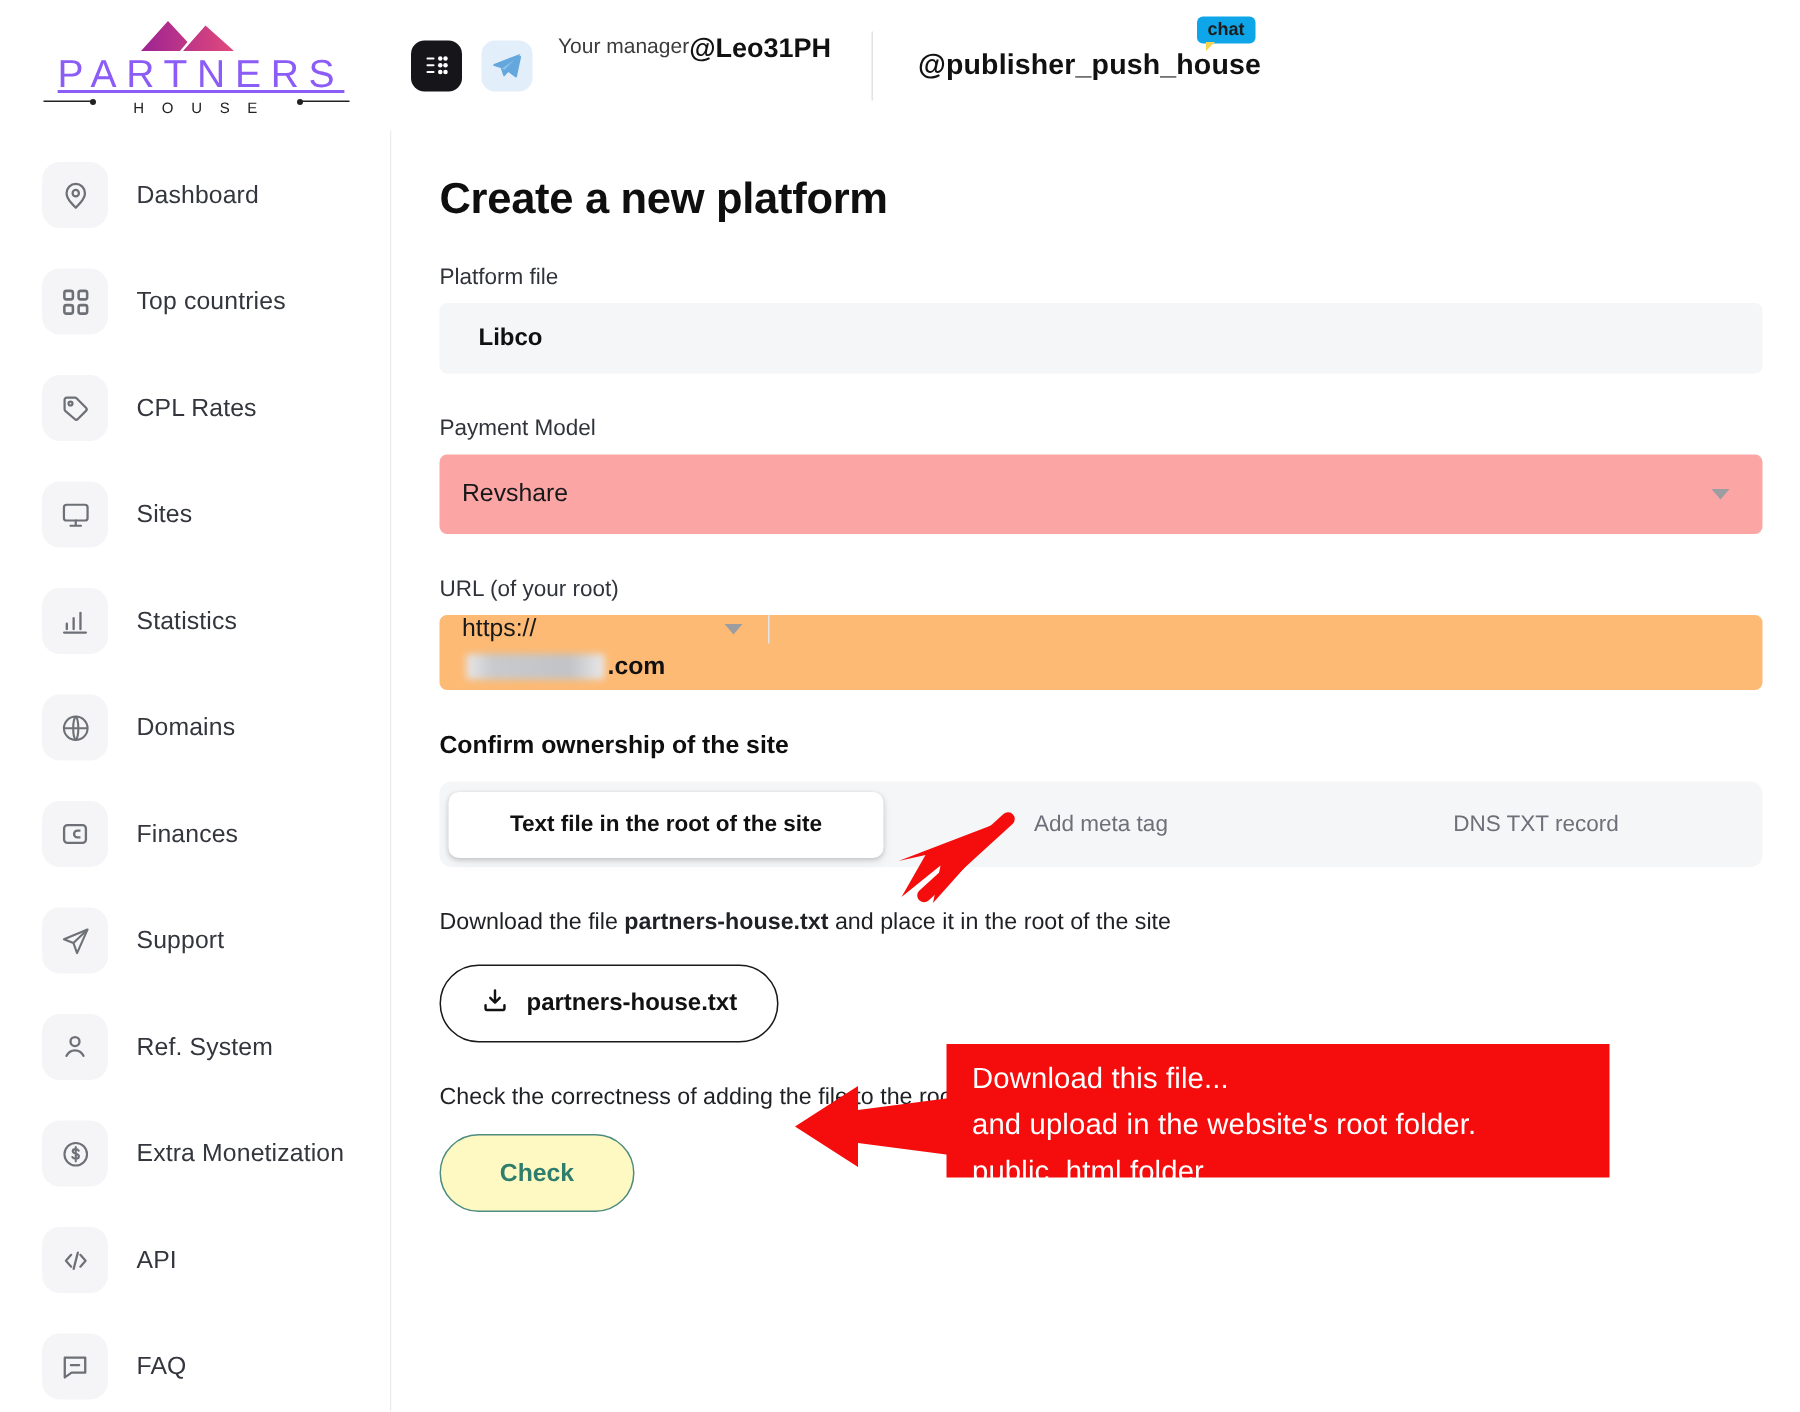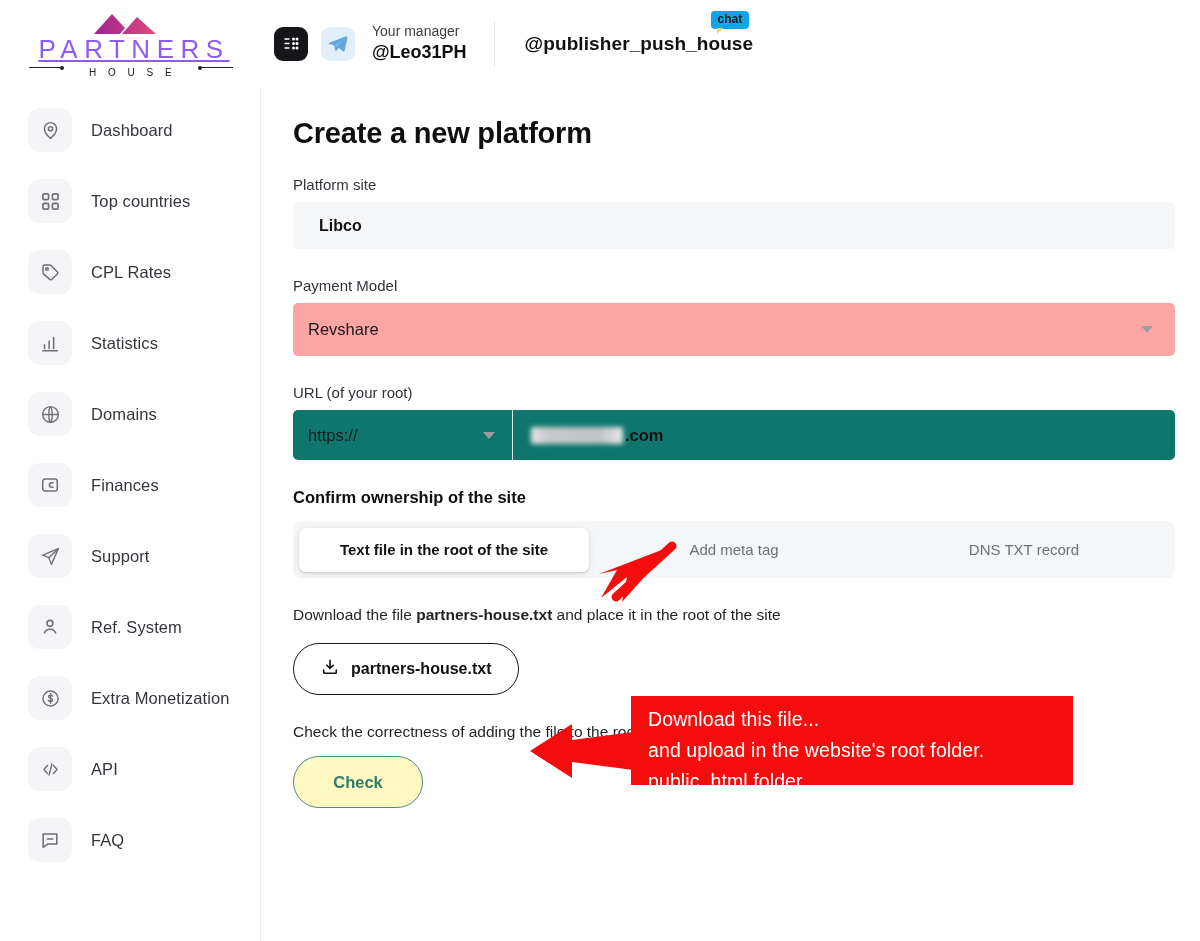--- a/index.html
+++ b/index.html
@@ -54,22 +54,23 @@
 
   .hdr-icons { display:flex; align-items:center; gap: 13px; margin-left: 12px; }
   .icon-sq {
     width: 34px; height: 34px; border-radius: 9px;
     display:flex; align-items:center; justify-content:center;
   }
   .icon-sq.dark { background: #16161a; }
   .icon-sq.tg { background: #e3eefb; }
 
   .manager {
-    margin-left: 17px; display:flex; flex-direction:column; justify-content:center;
+    margin-left: 17px; display:flex; flex-direction:row; justify-content:center;
     height: 46px;
+    text-align: center;
   }
   .manager-label { font-size: 14px; color:#3c3c3c; line-height: 1.35; }
   .manager-name { font-size: 18px; font-weight: 700; color:#111; line-height:1.3; }
 
   .hdr-divider {
     width: 1px; height: 46px; background:#e2e2e2; margin-left: 27px;
   }
 
   .pub-wrap { position: relative; margin-left: 30px; }
   .pub-name { font-size: 19px; font-weight: 700; color:#111; letter-spacing:0.1px; }
@@ -141,21 +142,21 @@
   .caret {
     width: 0; height: 0;
     border-left: 6px solid transparent;
     border-right: 6px solid transparent;
     border-top: 7px solid #9b9da1;
   }
   .gap-28 { height: 28px; }
 
   .url-row {
     display:flex; width: 882px; height: 50px;
-    background:#0f766e; border-radius: 5px; overflow:hidden;
+    background:#fdba74; border-radius: 5px; overflow:hidden;flex-direction:column;
   }
   .url-proto {
     width: 220px; display:flex; align-items:center; justify-content:space-between;
     padding: 0 17px 0 15px;
     border-right: 1px solid #e3e4e7;
     font-size: 16.5px; color:#17181a;
   }
   .url-value {
     flex: 1; display:flex; align-items:center; padding-left: 18px; gap:0;
   }
@@ -303,20 +304,29 @@
     <div class="nav-item">
       <span class="nav-ico">
         <svg width="21" height="21" viewBox="0 0 24 24" fill="none" stroke="#6d7076" stroke-width="1.7">
           <path d="M3.5 11.4V5.2a1.7 1.7 0 011.7-1.7h6.2c.45 0 .88.18 1.2.5l7.2 7.2a1.7 1.7 0 010 2.4l-6.2 6.2a1.7 1.7 0 01-2.4 0L4 13.6a1.7 1.7 0 01-.5-1.2z"></path>
           <circle cx="8" cy="8" r="1.5"></circle>
         </svg>
       </span>
       <span class="nav-label">CPL Rates</span>
     </div>
 
+    <div class="nav-item">
+      <span class="nav-ico">
+        <svg width="21" height="21" viewBox="0 0 24 24" fill="none" stroke="#6d7076" stroke-width="1.7">
+          <rect x="3" y="4" width="18" height="12" rx="2"></rect>
+          <path d="M12 16v4 M8 20h8" stroke-linecap="round"></path>
+        </svg>
+      </span>
+      <span class="nav-label">Sites</span>
+    </div>
 
     <div class="nav-item">
       <span class="nav-ico">
         <svg width="20" height="20" viewBox="0 0 22 22" fill="none" stroke="#6d7076" stroke-width="1.7" stroke-linecap="round">
           <path d="M5 13v4 M10 9v8 M15 5v12 M3 19.5h16"></path>
         </svg>
       </span>
       <span class="nav-label">Statistics</span>
     </div>
 
@@ -387,21 +397,21 @@
         </svg>
       </span>
       <span class="nav-label">FAQ</span>
     </div>
   </div>
 
   <div class="main">
 
     <div class="page-title">Create a new platform</div>
 
-    <div class="field-label">Platform site</div>
+    <div class="field-label">Platform file</div>
     <div class="input-box">Libco</div>
 
     <div class="gap-28"></div>
 
     <div class="field-label">Payment Model</div>
     <div class="select-box">
       <span class="select-val">Revshare</span>
       <span class="caret"></span>
     </div>
 

